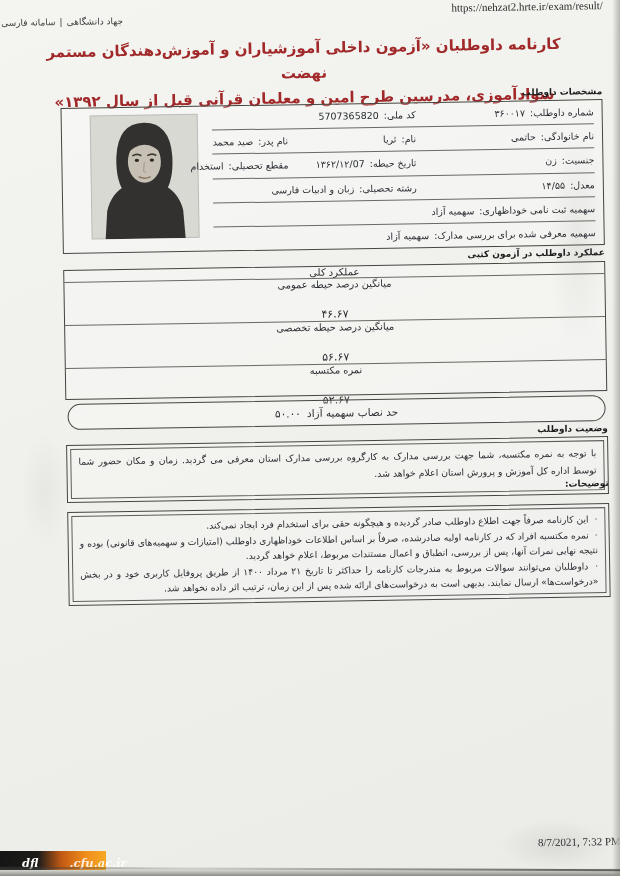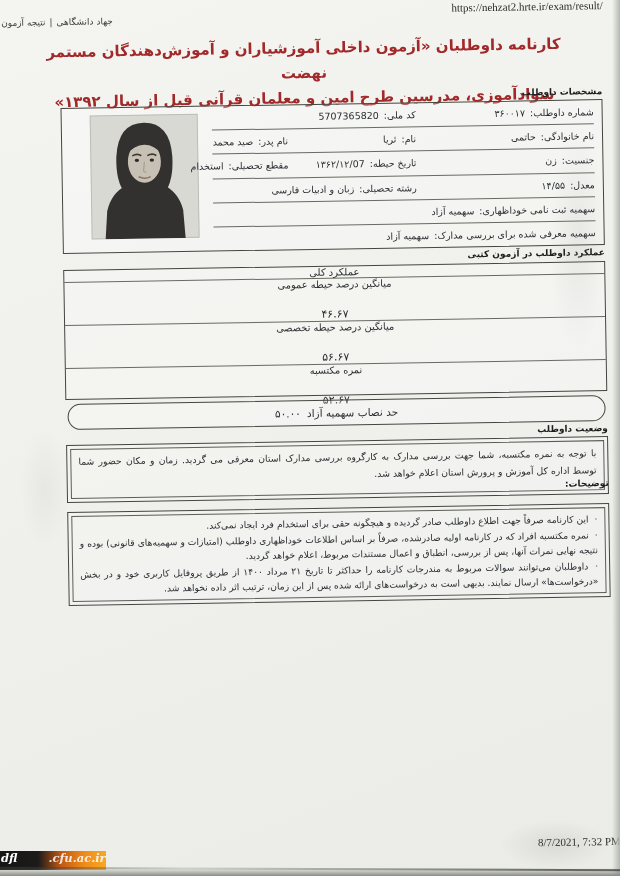--- a/index.html
+++ b/index.html
@@ -52,22 +52,22 @@
   .sec3-outer{top:441px;height:50px;}
   .sec3-outer .inner{font-size:9.3px;line-height:17px;}
   .sec4-outer{top:508px;height:86px;}
   .sec4-outer .inner{font-size:9.2px;line-height:15.5px;}
   .note{margin:0;padding:0;}
   .bullet{padding-left:3px;}
 
   .timestamp{position:absolute;right:6px;top:840px;font-family:"Liberation Serif",serif;font-size:11px;color:#2a2a2a;}
 
   
-  .watermark{position:absolute;left:0;top:851px;width:106px;height:19px;display:flex;align-items:flex-start;
-             padding-left:1px;box-sizing:border-box;
+  .watermark{position:absolute;left:0;top:851px;width:106px;height:19px;display:flex;align-items:flex-end;
+             padding-left:22px;box-sizing:border-box;
              background:linear-gradient(90deg,#151515 0%,#1c1b19 36%,#c25a14 58%,#ef8c1c 80%,#f7a823 100%);
              font-family:"DejaVu Serif",serif;font-style:italic;color:#ffffff;font-size:11.5px;}
   .watermark .wb{font-weight:bold;}
   .watermark .wr{opacity:.85;font-weight:bold;margin-left:31px;}
 
   
   .edge-right{position:absolute;right:0;top:0;width:8px;height:100%;
               background:linear-gradient(to left,#b4b8b0,rgba(180,184,176,0));}
   .edge-bottom{position:absolute;left:0;bottom:0;width:100%;height:8px;
                background:linear-gradient(to top,#8a8d86,rgba(138,141,134,0));}
@@ -78,21 +78,21 @@
   .s2{left:20px;top:430px;width:50px;height:120px;background:radial-gradient(ellipse at center,rgba(120,122,118,.08),rgba(120,122,118,0) 70%);}
   .s3{left:500px;top:820px;width:110px;height:50px;background:radial-gradient(ellipse at center,rgba(110,112,108,.14),rgba(110,112,108,0) 70%);}
 </style>
 </head>
 <body>
 
 <div class="page">
   <div class="tilt">
 
     <div class="pt">
-      <span dir="rtl">نتیجه آزمون</span>
+      <span dir="rtl">سامانه فارسی</span>
       <span>|</span>
       <span dir="rtl">جهاد دانشگاهی</span>
     </div>
     <div class="purl">https://nehzat2.hrte.ir/exam/result/</div>
 
     <div class="doc-title" dir="rtl">
       <div>کارنامه داوطلبان «آزمون داخلی آموزشیاران و آموزش‌دهندگان مستمر نهضت</div>
       <div>سوادآموزی، مدرسین طرح امین و معلمان قرآنی قبل از سال ۱۳۹۲»</div>
     </div>
 

